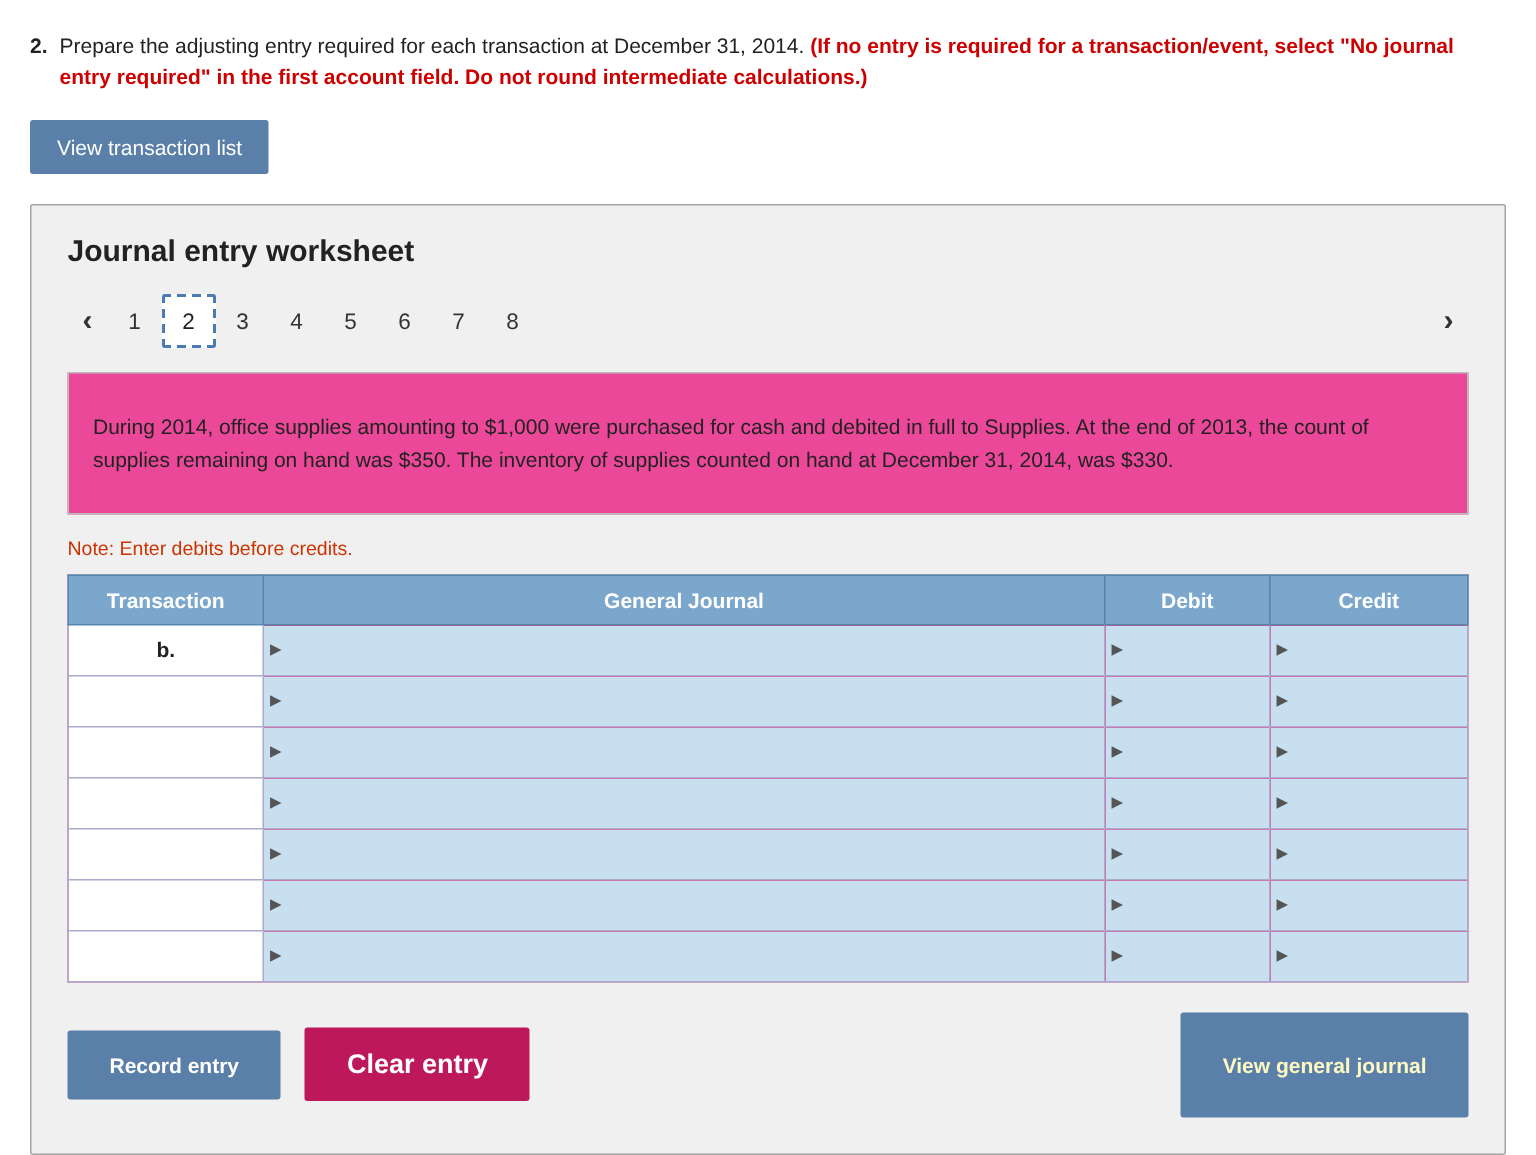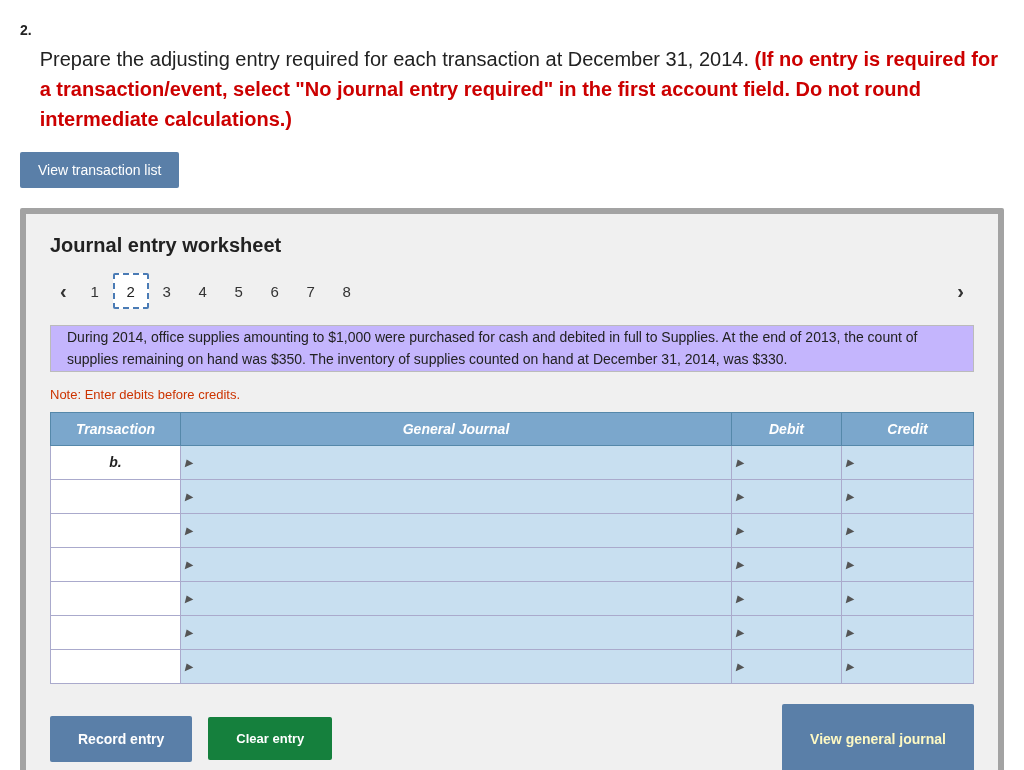--- a/index.html
+++ b/index.html
@@ -16,42 +16,41 @@
       display: flex;
       gap: 8px;
       margin-bottom: 18px;
       line-height: 1.5;
     }
     .question-number {
       font-weight: bold;
       white-space: nowrap;
     }
     .question-text {
-      font-size: 20px;
-      color: #222;
-      margin-top: 24px;
+      font-size: 14px;
+      color: #222;
     }
     .question-text .red-bold {
       color: #cc0000;
       font-weight: bold;
     }
     .view-transaction-btn {
       display: inline-block;
       background: #5a7fa8;
       color: #fff;
       font-weight: normal;
       font-size: 14px;
       padding: 10px 18px;
       border: none;
       cursor: pointer;
       border-radius: 2px;
       margin-bottom: 20px;
     }
     .worksheet-container {
-      border: 6px solid #a3a3a3;
+      border: 1px solid #a3a3a3;
       background: #f0f0f0;
       padding: 20px 24px 24px 24px;
       border-radius: 2px;
     }
     .worksheet-title {
       font-size: 20px;
       font-weight: bold;
       margin-bottom: 16px;
       color: #222;
     }
@@ -83,39 +82,38 @@
       border: none;
       background: none;
       border-radius: 2px;
     }
     .tab-item.active {
       border: 2px dashed #4a7bb5;
       background: #fff;
       color: #222;
     }
     .description-box {
-      background: #c4b5fd;
+      background: #ec4899;
       border: 1px solid #bbb;
-      padding: 0 16px;
+      padding: 24px 16px;
       font-size: 14px;
       line-height: 1.6;
       margin-bottom: 8px;
       color: #222;
     }
     .note-text {
       color: #cc3300;
       font-size: 13px;
       margin-bottom: 10px;
       margin-top: 15px;
     }
     .journal-table {
       width: 100%;
       border-collapse: collapse;
       background: #ec4899;
-      font-style: italic;
     }
     .journal-table thead tr th {
       background: #7ba7cc;
       color: #fff;
       font-weight: bold;
       text-align: center;
       padding: 8px 6px;
       border: 1px solid #5588aa;
       font-size: 14px;
     }
@@ -192,24 +190,24 @@
       color: #fff;
       font-weight: bold;
       font-size: 14px;
       padding: 15px 28px;
       border: none;
       cursor: pointer;
       border-radius: 2px;
       margin-right: 16px;
     }
     .btn-clear {
-      background: #15803d;
+      background: #be185d;
       color: #fff;
       font-weight: bold;
-      font-size: 13px;
+      font-size: 18px;
       padding: 14px 28px;
       border: none;
       cursor: pointer;
       border-radius: 2px;
     }
     .btn-view-journal {
       background: #5a7fa8;
       color: #fef9c3;
       font-weight: bold;
       font-size: 14px;

